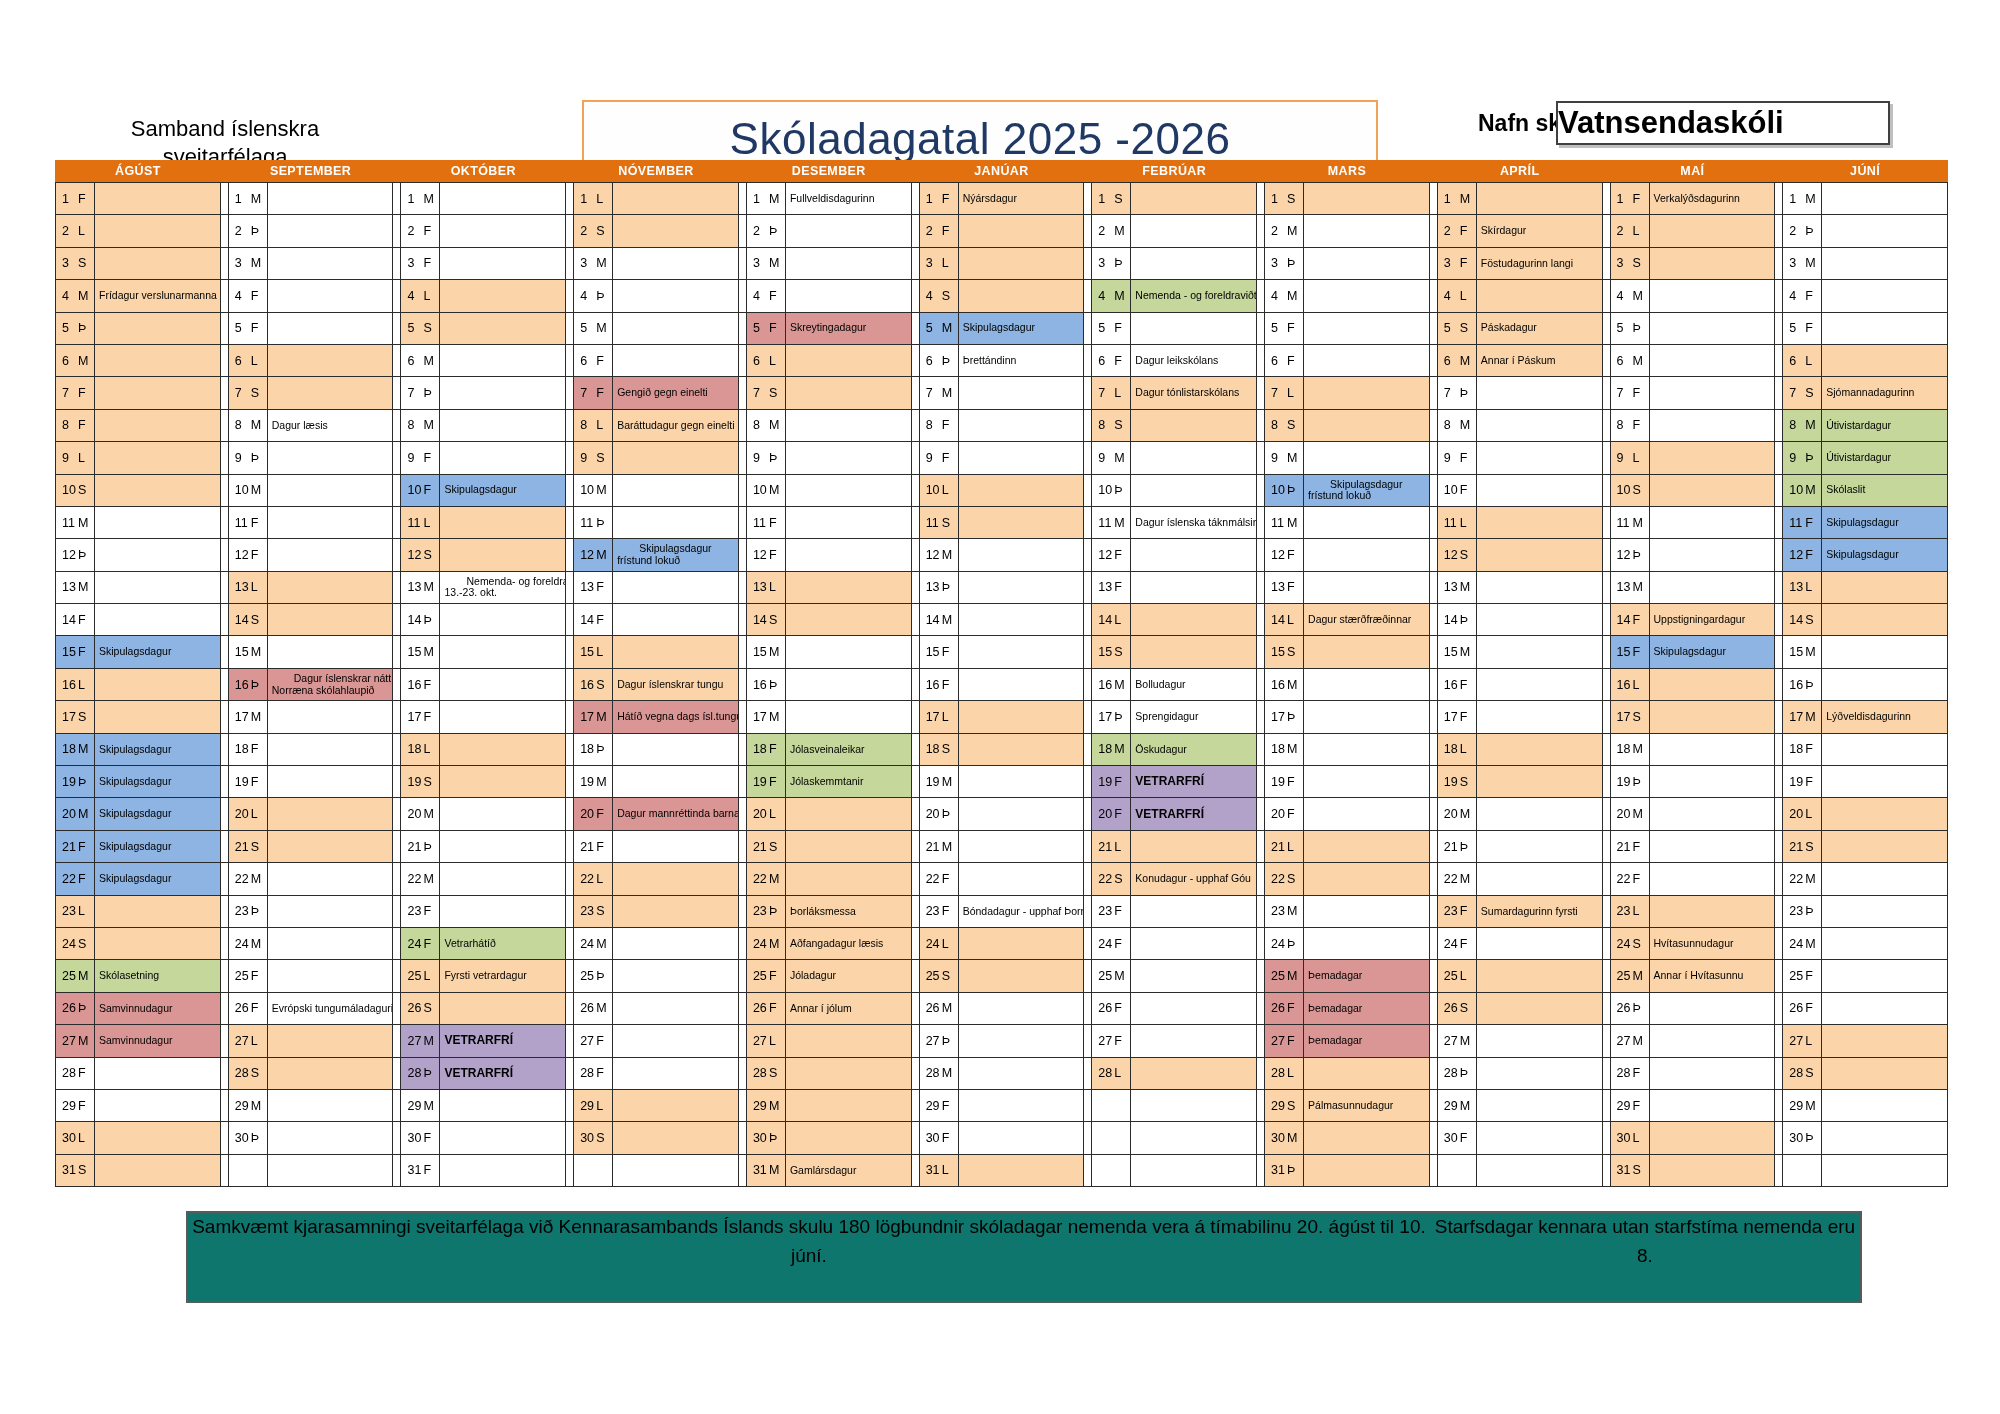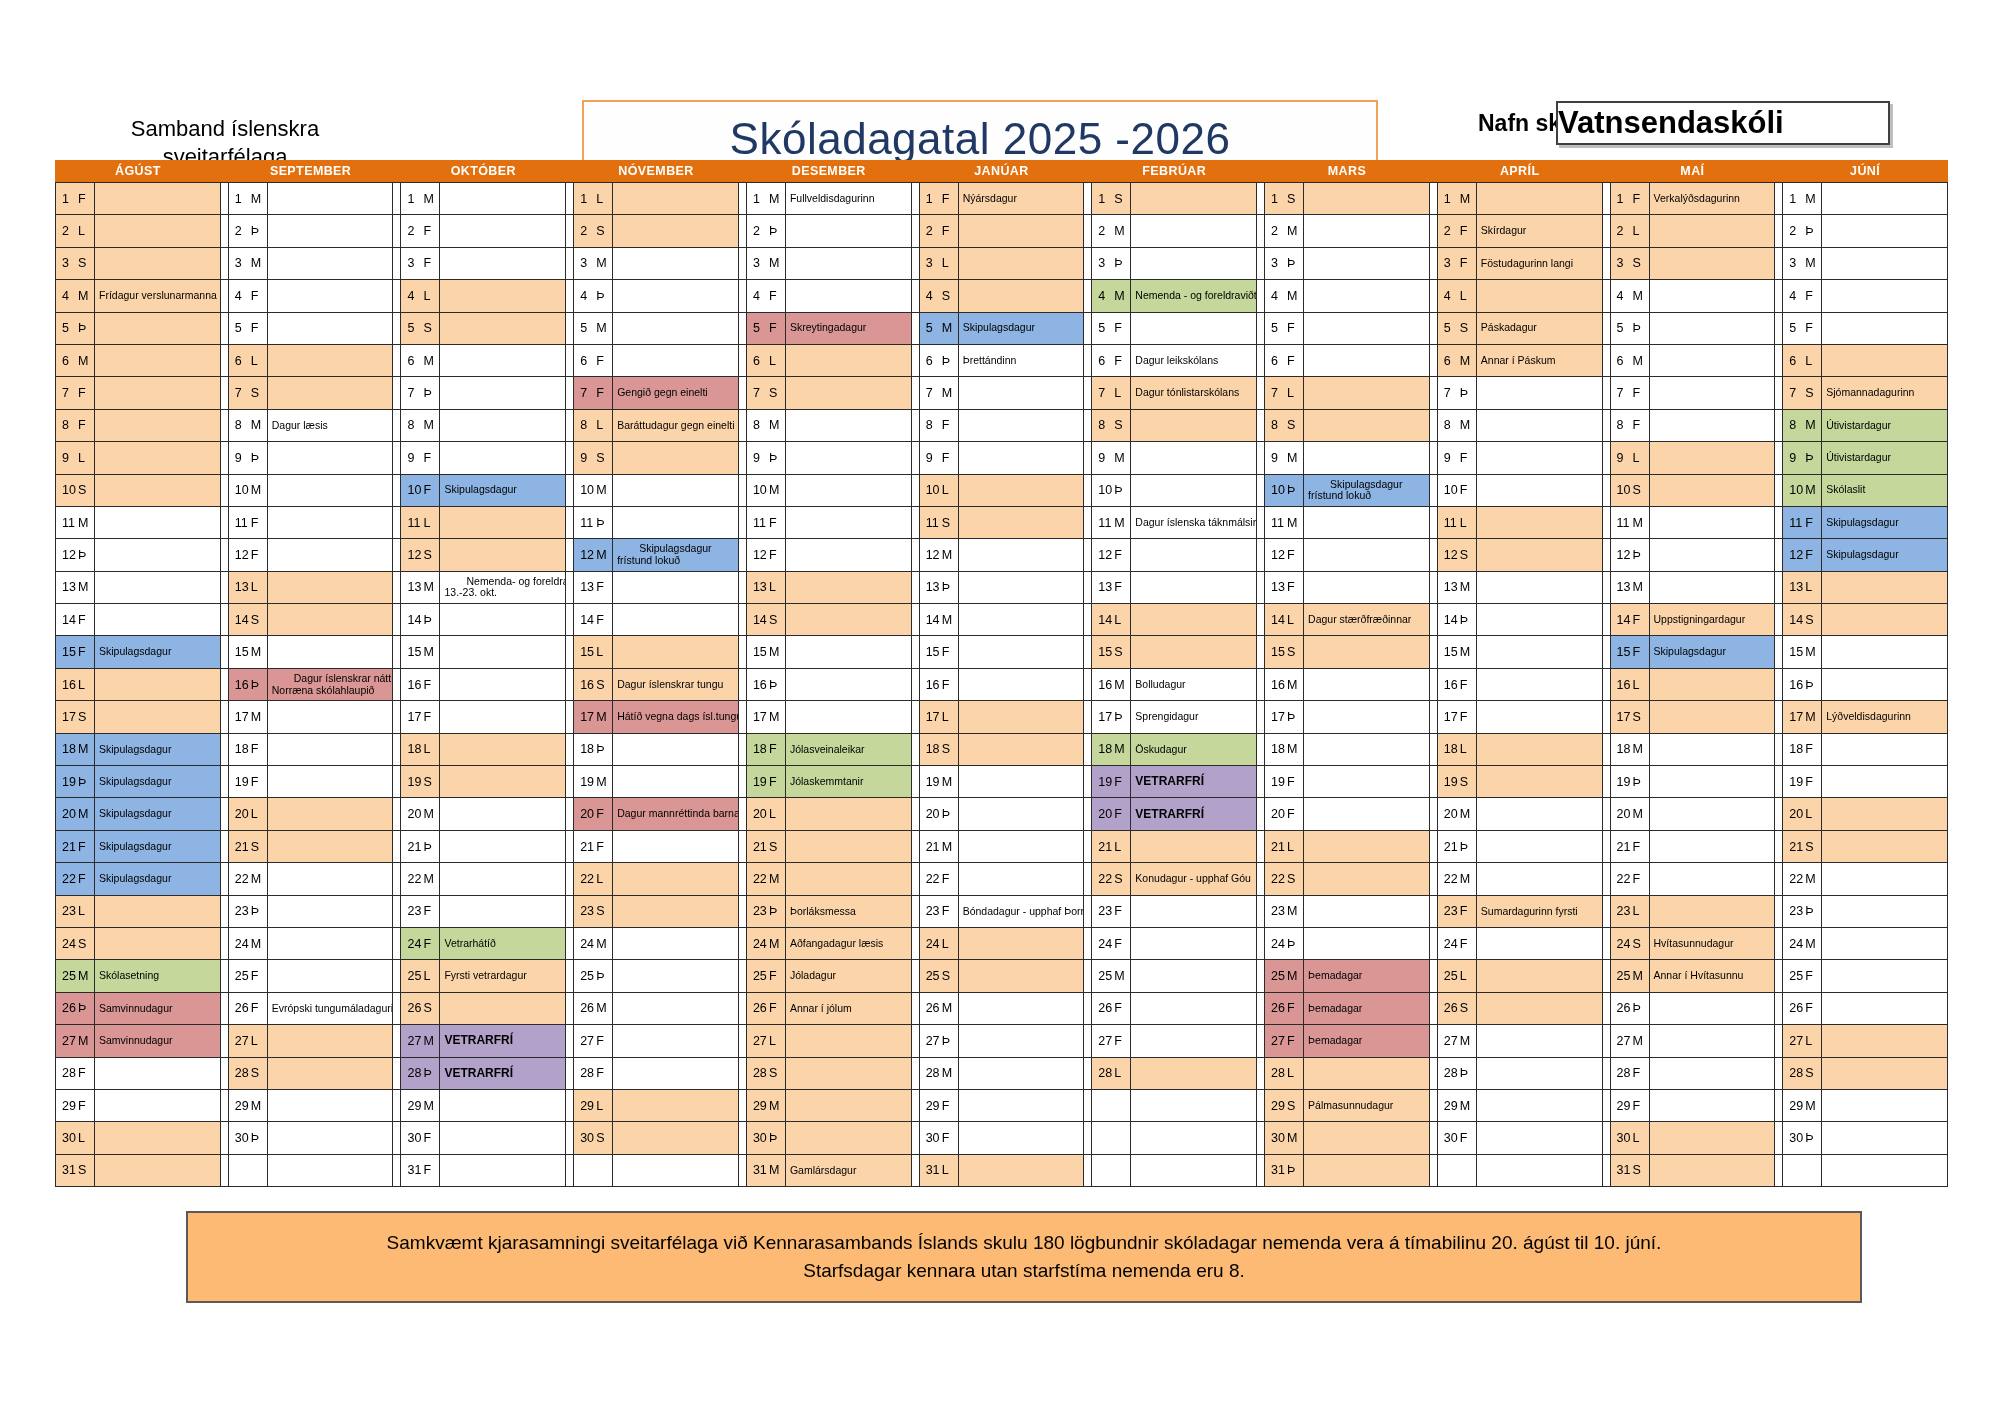--- a/index.html
+++ b/index.html
@@ -32,22 +32,22 @@
   .num{font-size:12.5px;padding-left:6px;display:flex;align-items:center;}
   .wd{font-size:12.5px;display:flex;align-items:center;border-right:1px solid #2b2b2b;}
   .txt{font-size:10.5px;padding-left:4px;display:flex;flex-direction:column;
        justify-content:center;line-height:1.1;white-space:nowrap;overflow:hidden;}
   .txt div:not(:only-child):first-child{padding-left:22px;}
   .c-p{background:#FBD5A9;} .c-b{background:#8DB4E2;} .c-g{background:#C5D79B;}
   .c-r{background:#D99694;} .c-v{background:#B2A2C9;}
   .bold .txt{font-weight:bold;font-size:12px;}
   
   .footer{position:absolute;left:186px;top:1211px;width:1676px;height:92px;
-       background:#fdba74;border:2px solid #5a5a5a;box-sizing:border-box;
-       display:flex;flex-direction:column;justify-content:center;
+       background:#0f766e;border:2px solid #5a5a5a;box-sizing:border-box;
+       display:flex;flex-direction:row;justify-content:center;
        text-align:center;font-size:19px;line-height:1.5;}
 </style>
 </head>
 <body>
 
 <div class="org">
   <div>Samband íslenskra</div>
   <div>sveitarfélaga</div>
 </div>
 

